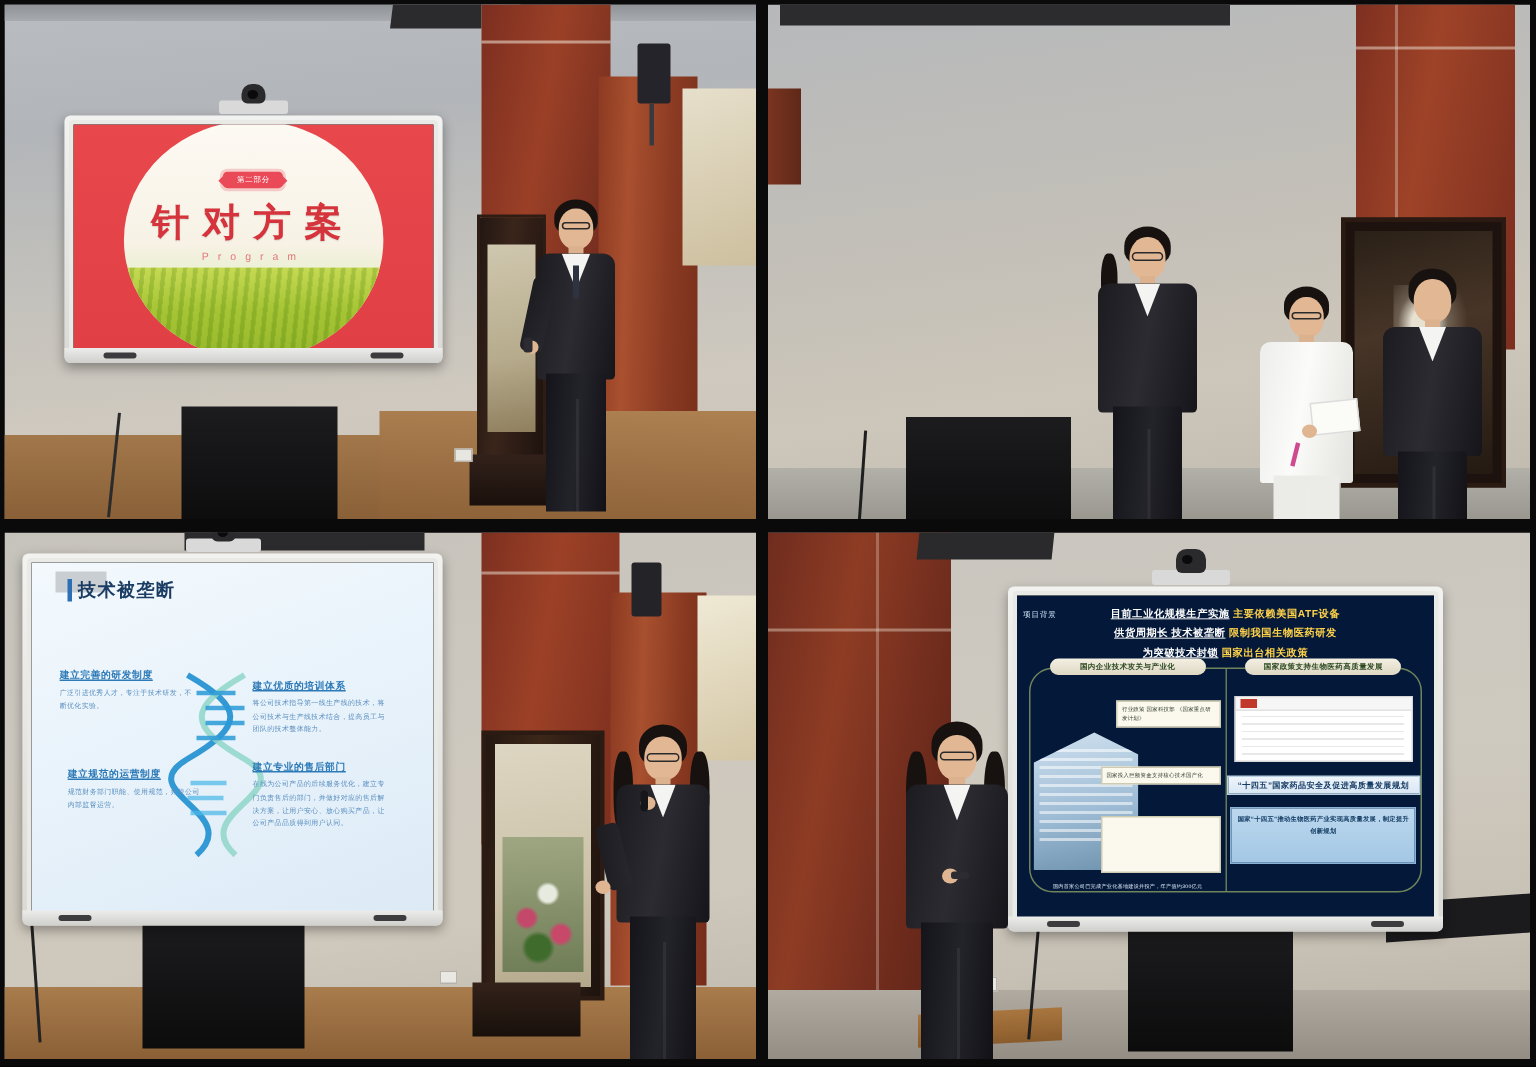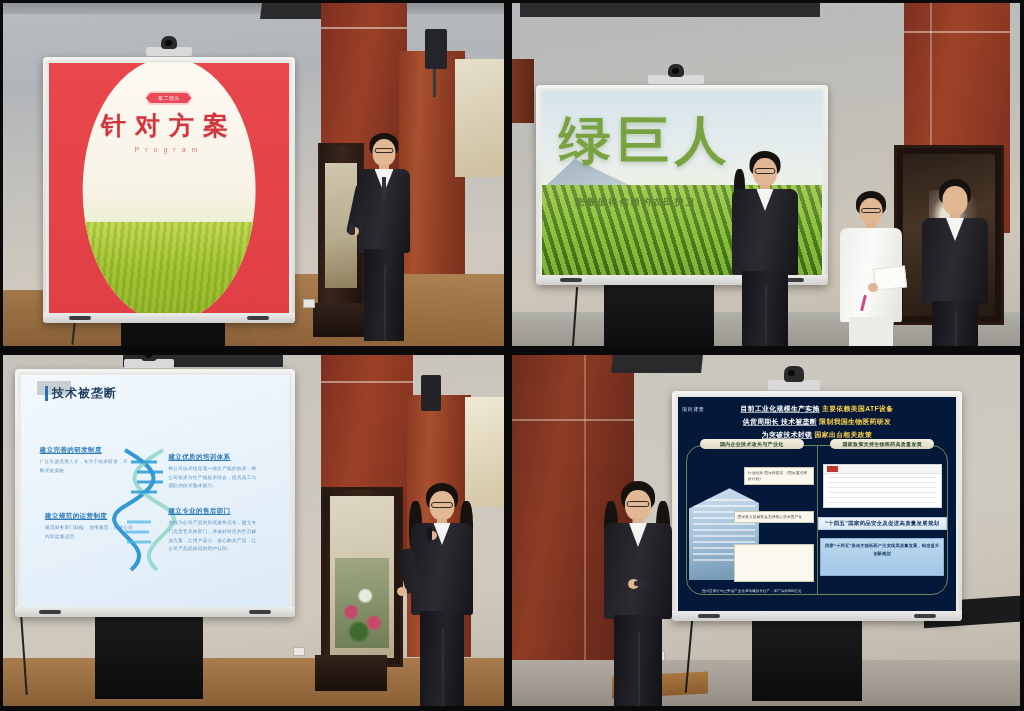--- a/index.html
+++ b/index.html
@@ -130,21 +130,21 @@
   .cam .lens{
     position:absolute; left:50%; top:-11px; transform:translateX(-50%);
     width:16px; height:13px; background:#2a2a2d;
     border-radius:7px 7px 4px 4px;
   }
   .cam .lens:after{
     content:""; position:absolute; left:4px; top:4px; width:7px; height:6px;
     background:#0a0a0c; border-radius:50%;
   }
 
-  .p1-tv { left:40px; top:54px; width:252px; height:266px;padding-left:24px; }
+  .p1-tv { left:40px; top:74px; width:252px; height:165px;padding-left:24px; }
 
   
   .slide1{
     position:absolute; inset:0;
     background: linear-gradient(180deg,#e8484c,#e03f45);
     display:flex; align-items:center; justify-content:center;
   }
   .slide1 .oval{
     position:absolute; left:50%; top:50%; transform:translate(-50%,-50%);
     width:72%; height:104%;
@@ -638,38 +638,20 @@
       <div class="p2-leftwood"></div>
       <div class="p2-woodcol"></div>
       <div class="p2-floor"></div>
       <div class="p2-frame">
         <div class="art"></div>
       </div>
 
       <div class="stand p2-stand"></div>
       <div class="p2-cable"></div>
 
-      <div class="tv p2-tv">
-        <div class="cam" style="left:48%;top:-10px;transform:translateX(-50%);width:56px;height:9px;">
-          <div class="lens"></div>
-        </div>
-        <div class="bezel"></div>
-        <div class="screen">
-          <div class="slide2">
-            <div class="sky"></div>
-            <div class="hill"></div>
-            <div class="rows"></div>
-            <div class="bigtitle">绿巨人</div>
-            <div class="subtitle">您最值得信赖的农田护卫</div>
-          </div>
-        </div>
-        <div class="chinbar"></div>
-        <div class="spk" style="left:24px;"></div>
-        <div class="spk" style="right:24px;"></div>
-      </div>
 
       <div class="person" style="left:214px;top:148px;width:78px;height:206px;">
         <div class="hair" style="top:0;width:31px;height:26px;"></div>
         <div class="hairlong" style="left:8px;top:18px;width:11px;height:40px;"></div>
         <div class="head" style="top:7px;width:24px;height:28px;"></div>
         <div class="glasses" style="top:17px;width:21px;height:6px;"></div>
         <div class="neck" style="top:33px;width:10px;height:7px;"></div>
         <div class="torso" style="top:38px;width:66px;height:86px;"></div>
         <div class="shirt" style="top:38px;width:17px;height:22px;"></div>
         <div class="legs" style="top:120px;width:46px;height:86px;"></div>

